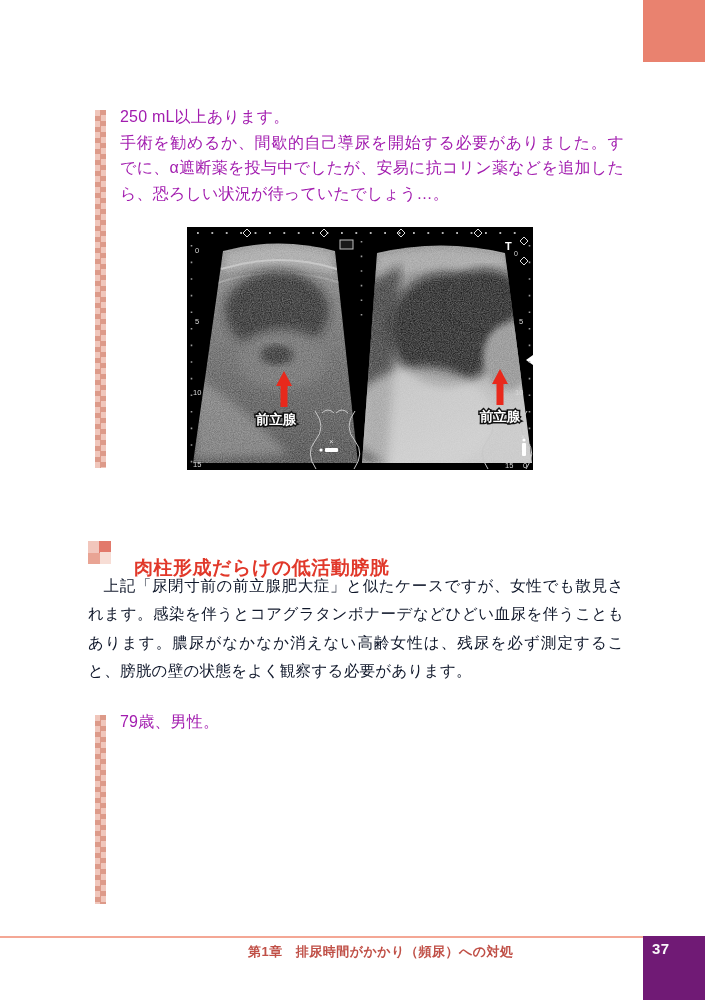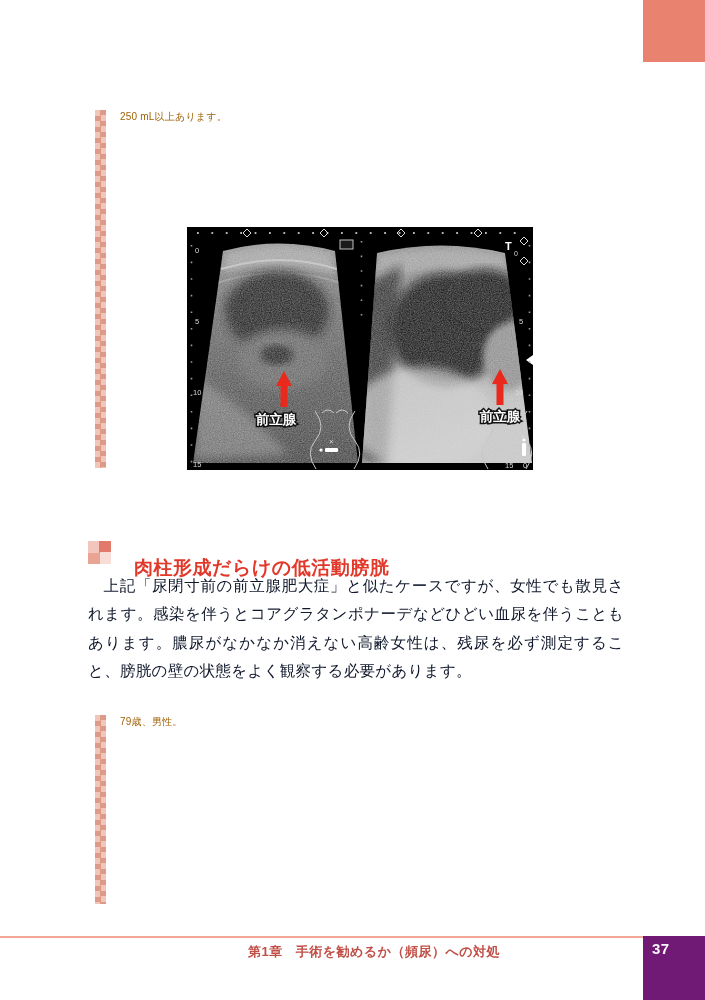--- a/index.html
+++ b/index.html
@@ -13,21 +13,21 @@
   .pagenum-block .num{position:absolute;left:9px;top:4px;color:rgba(255,255,255,.96);
         font-size:15px;font-weight:bold;letter-spacing:.5px;}
 
   
   .checker{width:11px;background-image:repeating-conic-gradient(#dd9a89 0% 25%,#f0c6bb 0% 50%);
         background-size:11px 11px;}
   .strip1{left:95px;top:110px;height:358px;}
   .strip2{left:95px;top:715px;height:189px;}
 
   
-  .case-text{color:#a16207;font-size:10px;letter-spacing:.2px;text-align:justify;}
+  .case-text{color:#a21caf;font-size:16px;letter-spacing:.2px;text-align:justify;}
   .case1{left:120px;top:104px;width:504px;line-height:25.5px;}
   .case2{left:120px;top:709px;width:504px;line-height:26.6px;}
 
   
   .section-icon{left:88px;top:541px;width:23px;height:23px;
         background:conic-gradient(#e2796b 0 25%,#f7ddd5 0 50%,#e9a494 0 75%,#f2c6bc 0);}
   .section-heading{left:118px;top:539px;width:520px;margin:16px;color:#e1382a;
         font-size:19px;font-weight:bold;letter-spacing:.5px;line-height:26px;}
 
   
@@ -47,20 +47,21 @@
 </head>
 <body>
 
 <div class="page">
 
   <div class="abs corner-accent"></div>
 
   <div class="abs checker strip1"></div>
   <div class="abs case-text case1">
     <div>250 mL以上あります。</div>
+    <div>手術を勧めるか、間歇的自己導尿を開始する必要がありました。すでに、α遮断薬を投与中でしたが、安易に抗コリン薬などを追加したら、恐ろしい状況が待っていたでしょう…。</div>
   </div>
 
   <div class="abs us-figure">
     <svg width="346" height="243" viewBox="0 0 346 243" font-family="Liberation Sans, DejaVu Sans, sans-serif">
       <defs>
         <linearGradient id="gL" x1="0" y1="0" x2="0" y2="1">
           <stop offset="0" stop-color="#8a8a8a"></stop>
             <stop offset="0.25" stop-color="#6a6a6a"></stop>
           <stop offset="0.6" stop-color="#4f4f4f"></stop>
             <stop offset="1" stop-color="#383838"></stop>
@@ -175,19 +176,19 @@
 
   <div class="abs body-par">上記「尿閉寸前の前立腺肥大症」と似たケースですが、女性でも散見されます。感染を伴うとコアグラタンポナーデなどひどい血尿を伴うこともあります。膿尿がなかなか消えない高齢女性は、残尿を必ず測定すること、膀胱の壁の状態をよく観察する必要があります。</div>
 
   <div class="abs checker strip2"></div>
   <div class="abs case-text case2">
     <div>79歳、男性。</div>
   </div>
 
   <div class="abs footer-line"></div>
   <div class="abs footer-text">
-    <span>第1章</span><span class="title">手術を勧めるか（頻尿）への対処</span>
+    <span>第1章</span><span class="title">排尿時間がかかり（頻尿）への対処</span>
   </div>
   <div class="abs pagenum-block">
     <span class="num">37</span>
   </div>
 
 </div>
 
 </body></html>

